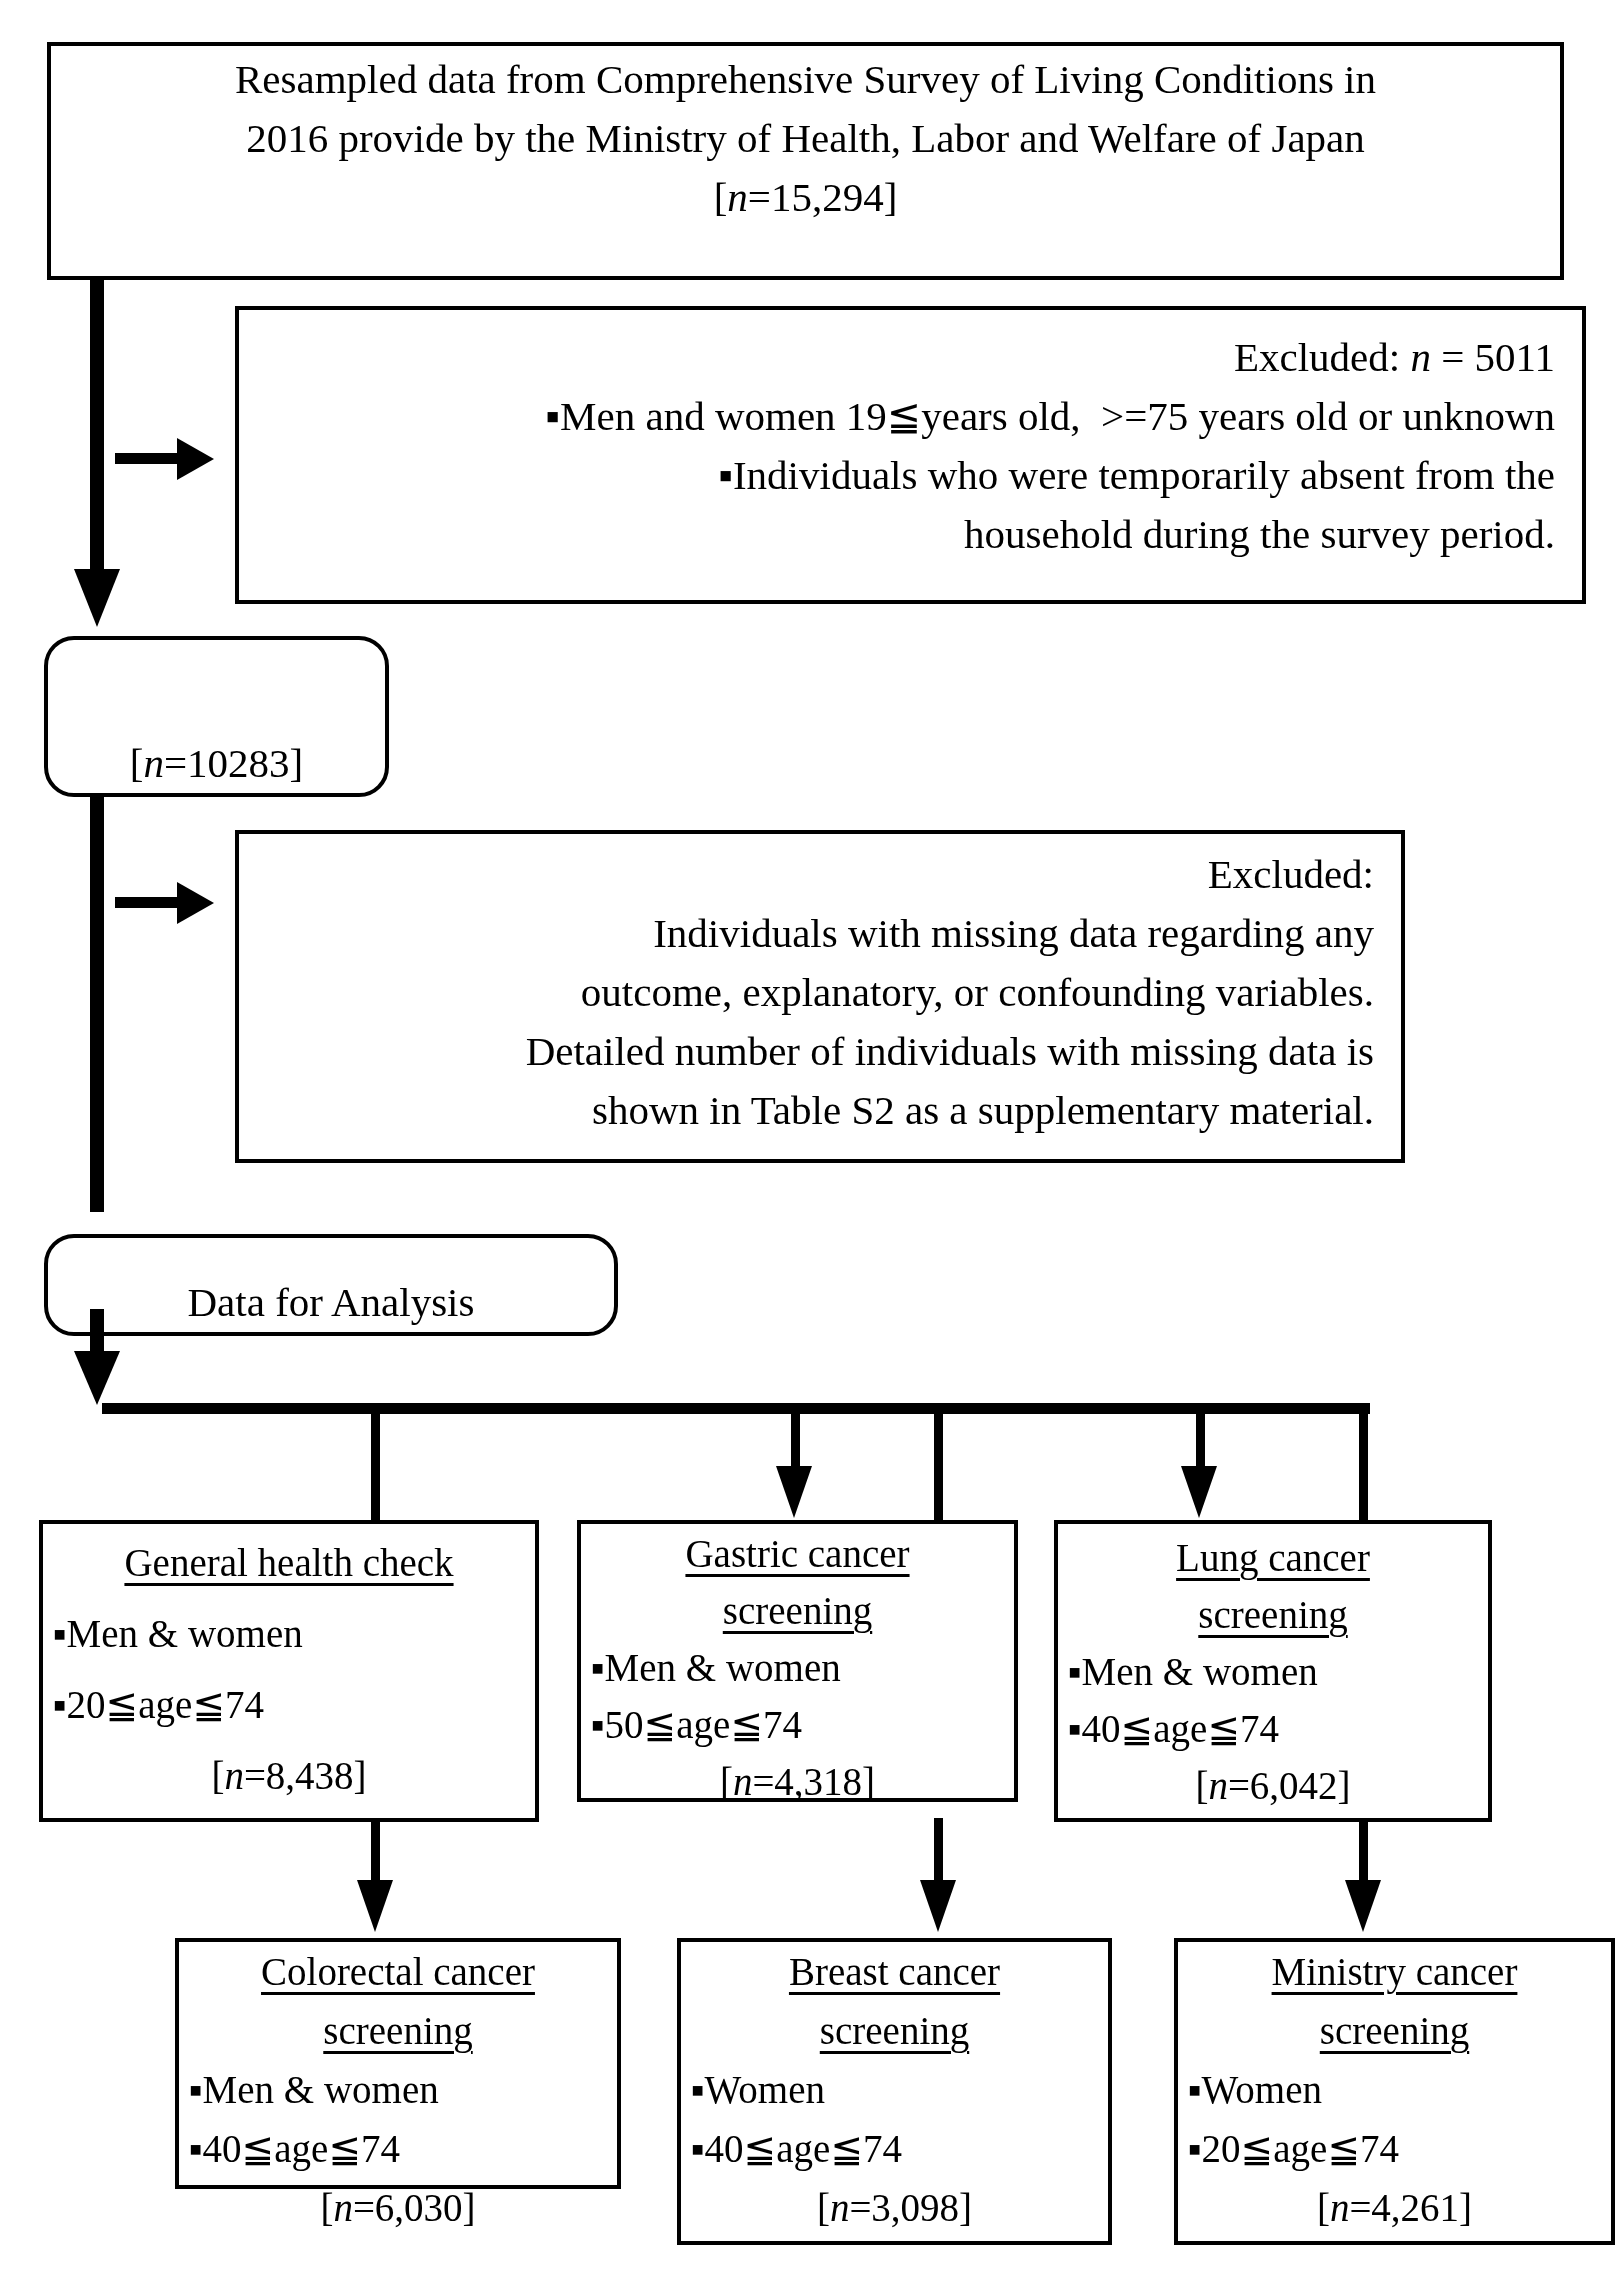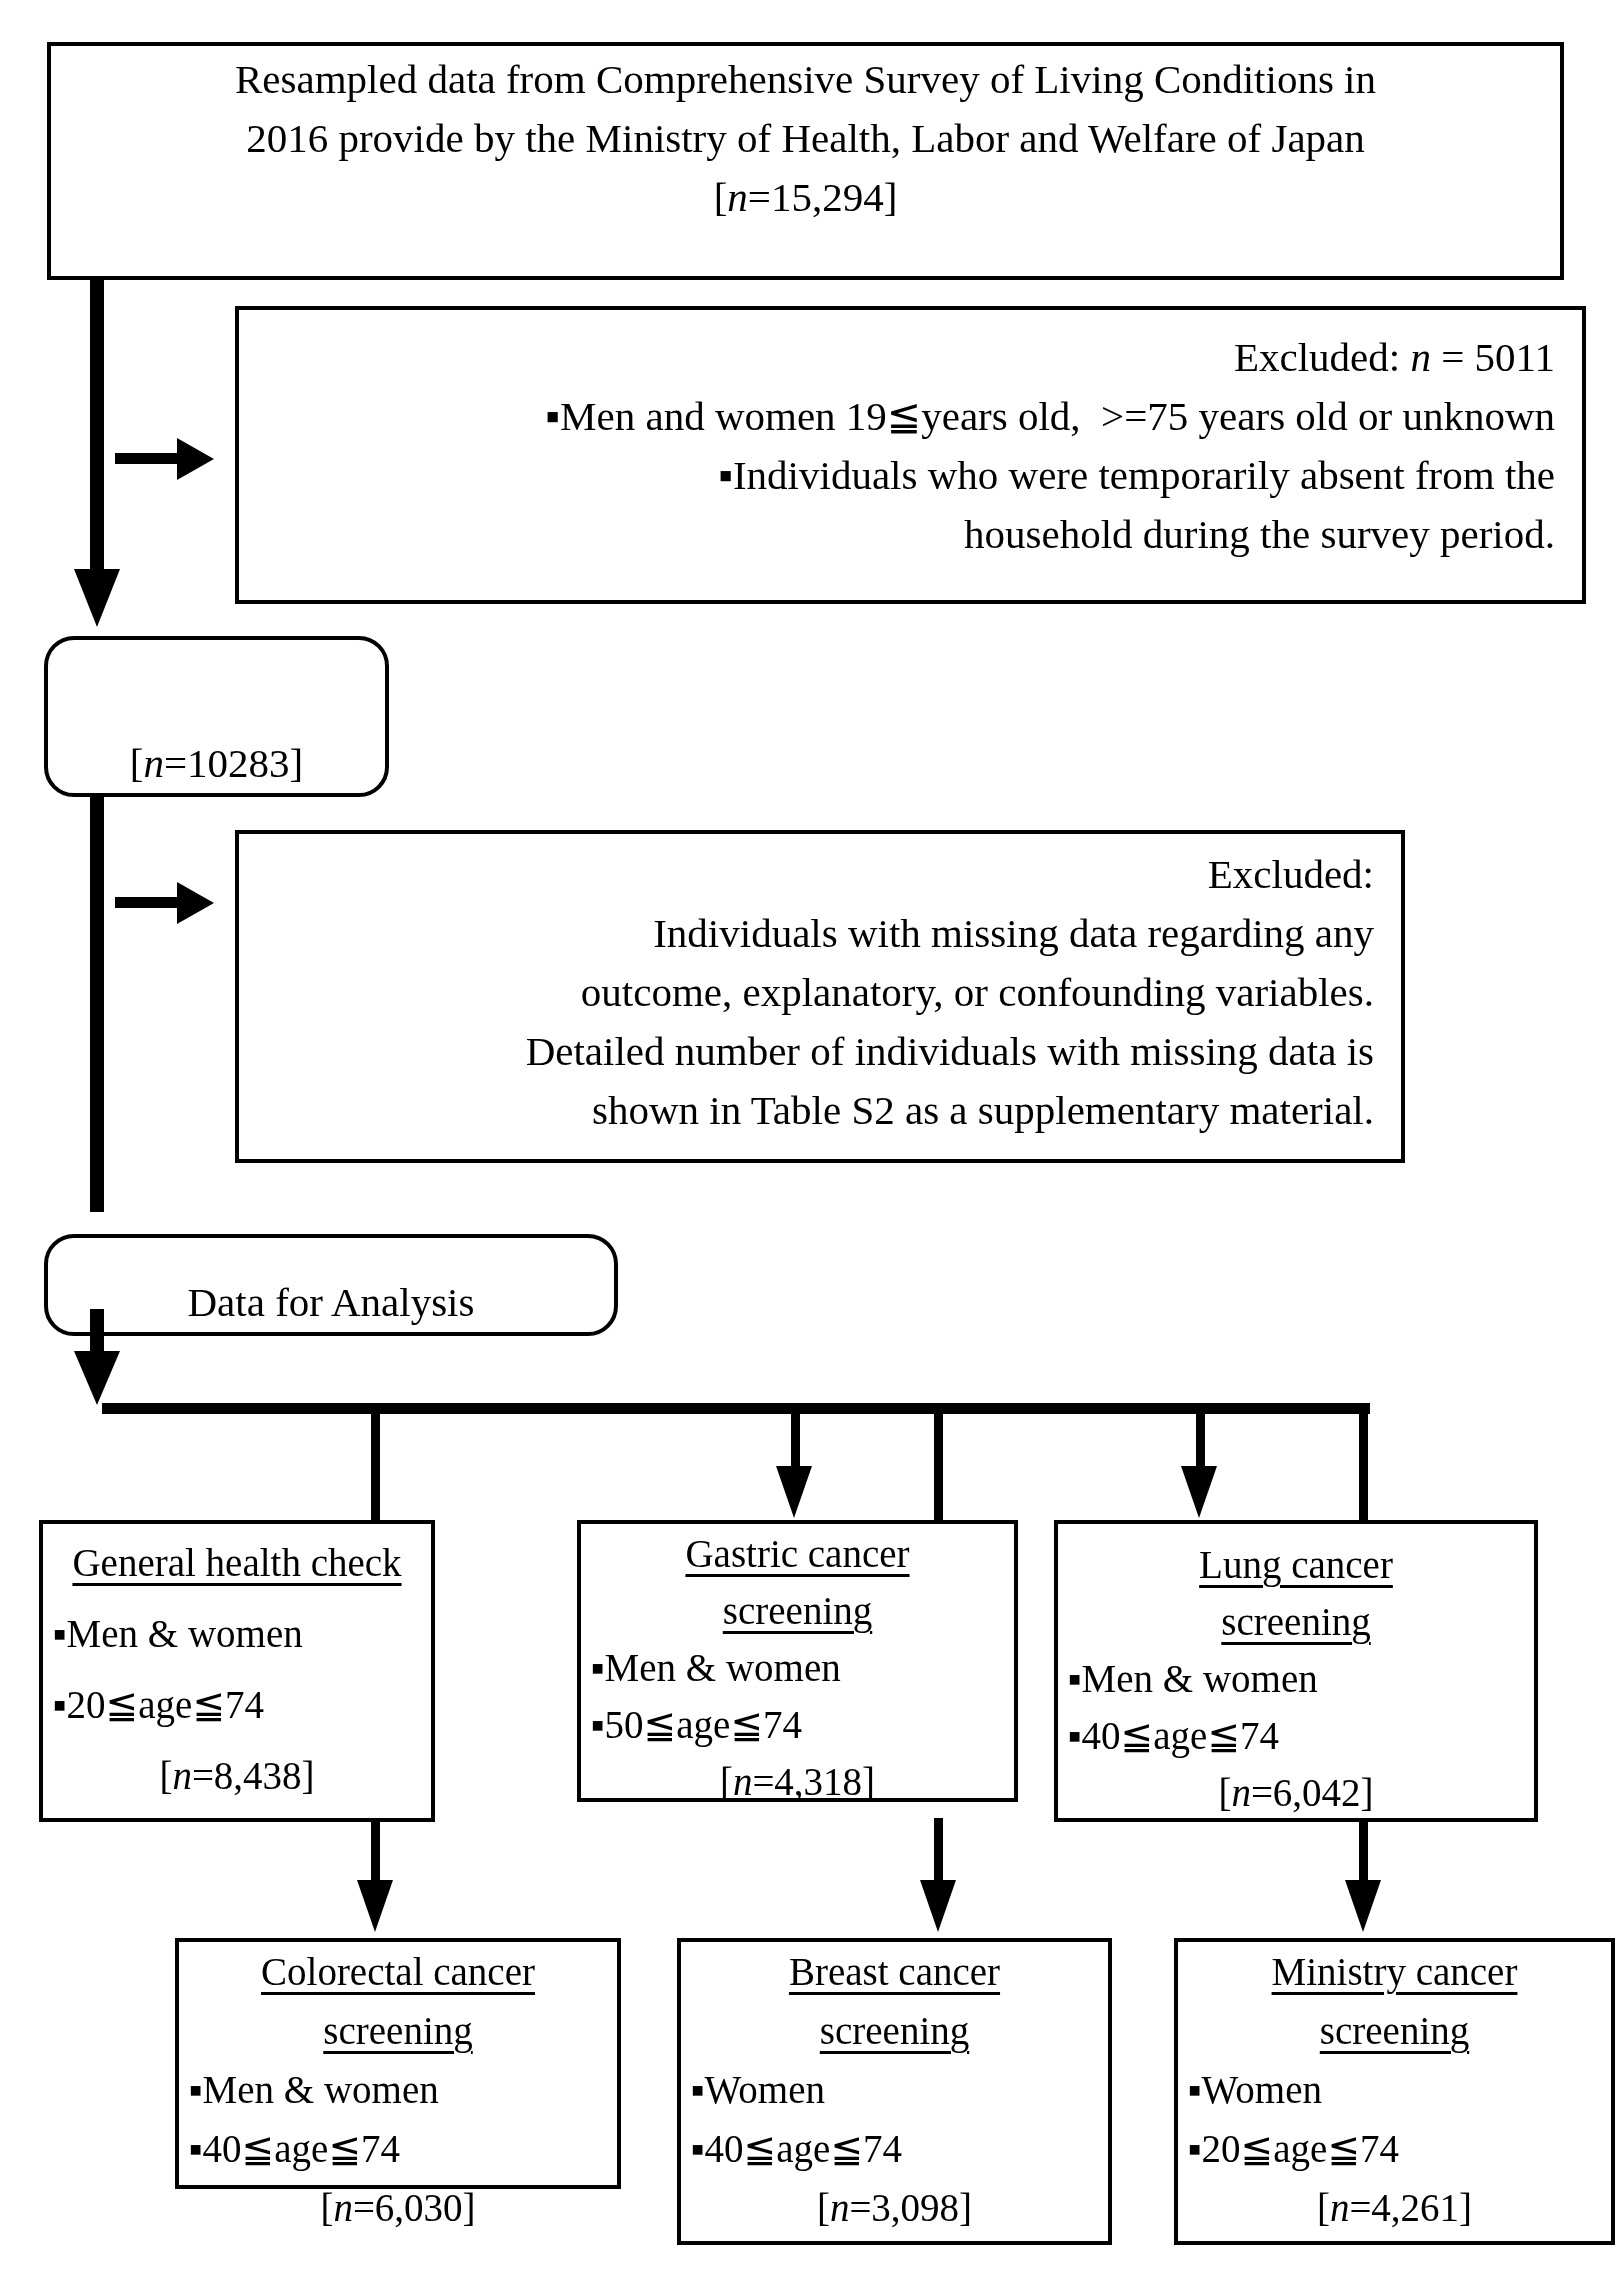--- a/index.html
+++ b/index.html
@@ -33,23 +33,23 @@
   .lh4{line-height:71px;}
   .lh5m{line-height:57px;}
   .lh5b{line-height:59px;}
 
   
   #box-top{left:47px;top:42px;width:1517px;height:238px;padding-top:4px;}
   #box-excl1{left:235px;top:306px;width:1351px;height:298px;padding:18.4px 27px 0 27px;}
   #box-n10283{left:44px;top:636px;width:345px;height:161px;}
   #box-excl2{left:235px;top:830px;width:1170px;height:333px;padding:11px 27px 0 27px;}
   #box-dfa{left:44px;top:1209px;width:574px;height:102px;margin-top:25px;}
-  #box-ghc{left:39px;top:1520px;width:396px;height:302px;padding-top:2.5px;}
+  #box-ghc{left:39px;top:1520px;width:500px;height:302px;padding-top:2.5px;}
   #box-gastric{left:577px;top:1520px;width:441px;height:282px;padding-top:1px;}
-  #box-lung{left:1054px;top:1520px;width:484px;height:302px;padding-top:12px;}
+  #box-lung{left:1054px;top:1520px;width:438px;height:302px;padding-top:5px;}
   #box-colorectal{left:175px;top:1938px;width:446px;height:251px;}
   #box-breast{left:677px;top:1938px;width:435px;height:307px;}
   #box-cervical{left:1174px;top:1938px;width:441px;height:307px;}
 
   
   .shaft{position:absolute;background:#000;}
   .head{position:absolute;width:0;height:0;}
   .head-down-big{border-left:23px solid transparent;border-right:23px solid transparent;border-top:58px solid #000;}
   .head-down-mid{border-left:18.4px solid transparent;border-right:18.4px solid transparent;border-top:52px solid #000;}
   .head-right{border-top:21px solid transparent;border-bottom:21px solid transparent;border-left:37px solid #000;}

